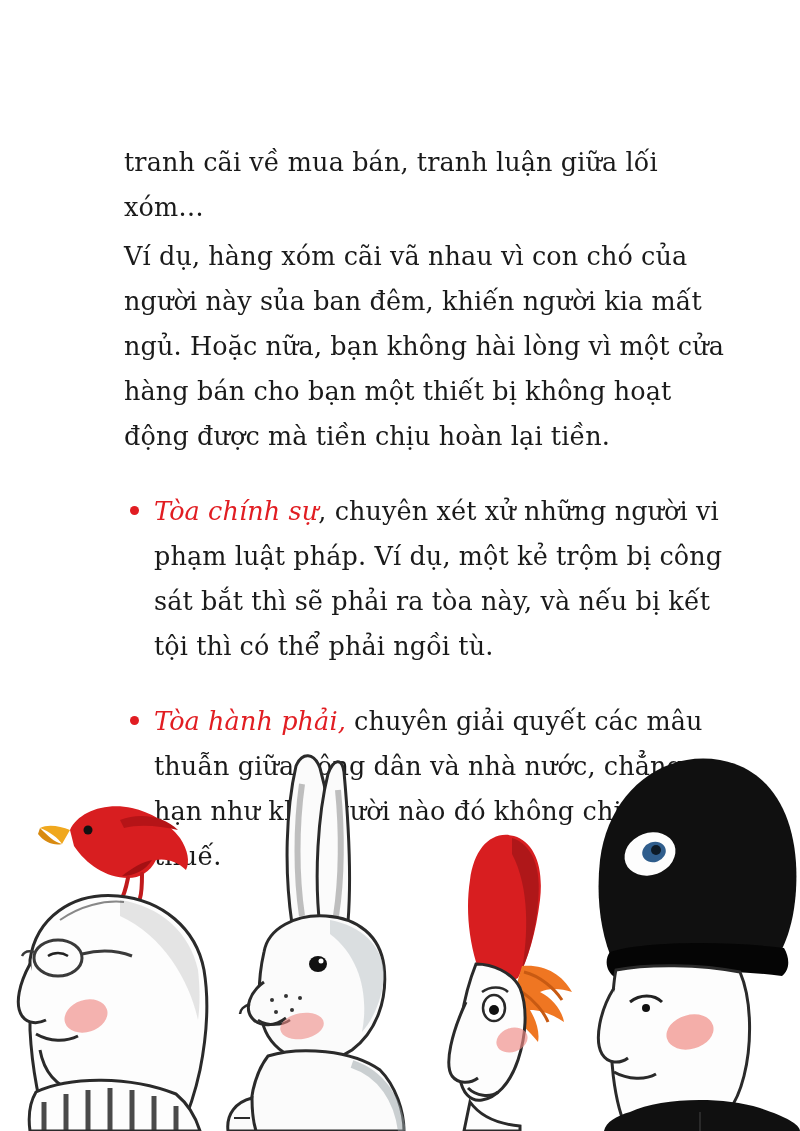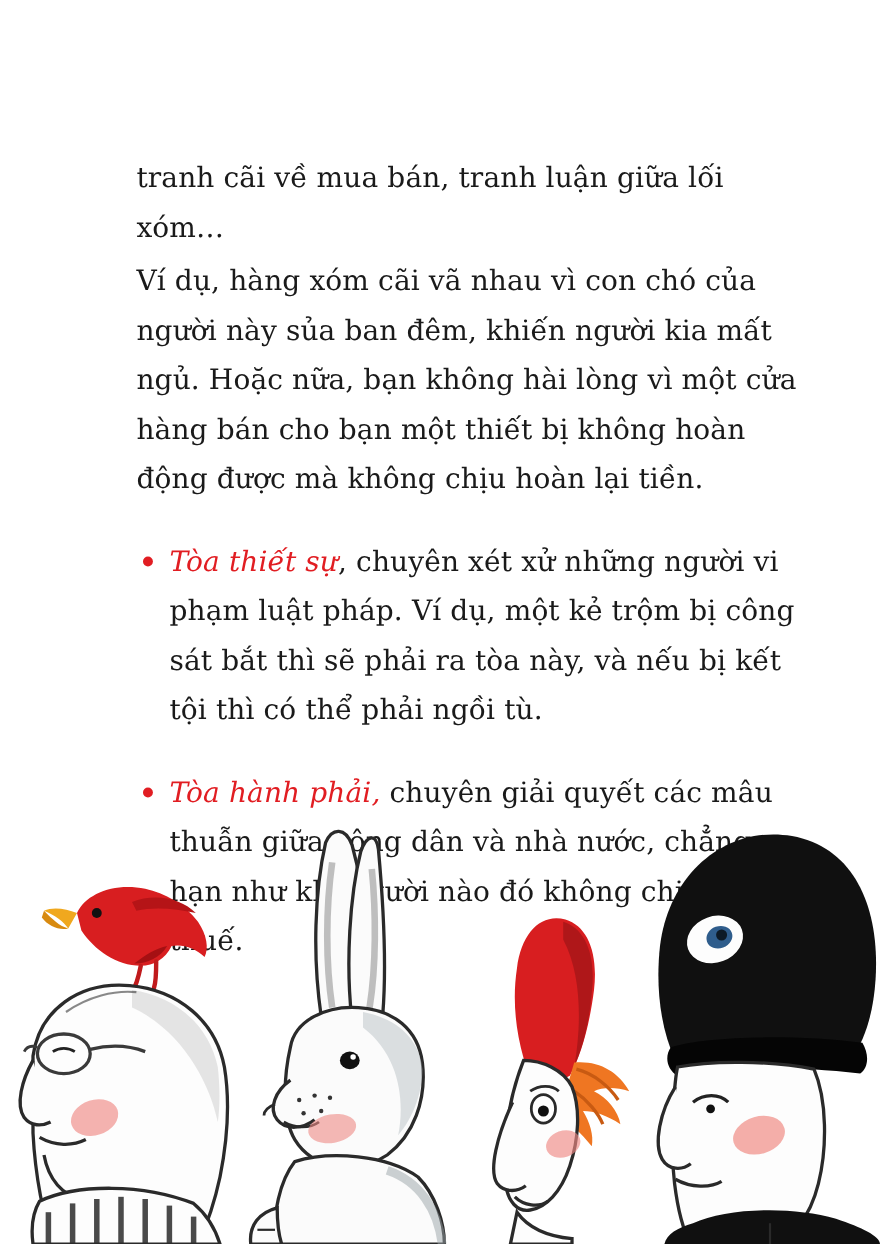--- a/index.html
+++ b/index.html
@@ -75,25 +75,25 @@
 </style>
 </head>
 <body>
 
 <div class="page">
 
   <div class="text-block">
 
     <p class="para">tranh cãi về mua bán, tranh luận giữa lối xóm…</p>
 
-    <p class="para">Ví dụ, hàng xóm cãi vã nhau vì con chó của người này sủa ban đêm, khiến người kia mất ngủ. Hoặc nữa, bạn không hài lòng vì một cửa hàng bán cho bạn một thiết bị không hoàn động được mà không chịu hoàn lại tiền.</p>
+    <p class="para">Ví dụ, hàng xóm cãi vã nhau vì con chó của người này sủa ban đêm, khiến người kia mất ngủ. Hoặc nữa, bạn không hài lòng vì một cửa hàng bán cho bạn một thiết bị không hoạt động được mà tiền chịu hoàn lại tiền.</p>
 
     <div class="para bullet-para">
       <span class="bullet-dot"></span>
-      <span class="term">Tòa thiết sự</span><span>, chuyên xét xử những người vi phạm luật pháp. Ví dụ, một kẻ trộm bị công sát bắt thì sẽ phải ra tòa này, và nếu bị kết tội thì có thể phải ngồi tù.</span>
+      <span class="term">Tòa chính sự</span><span>, chuyên xét xử những người vi phạm luật pháp. Ví dụ, một kẻ trộm bị công sát bắt thì sẽ phải ra tòa này, và nếu bị kết tội thì có thể phải ngồi tù.</span>
     </div>
 
     <div class="para bullet-para">
       <span class="bullet-dot"></span>
       <span class="term">Tòa hành phải,</span><span> chuyên giải quyết các mâu thuẫn giữa công dân và nhà nước, chẳng hạn như khi người nào đó không chịu đóng thuế.</span>
     </div>
 
   </div>
 
   <div class="illustration">

